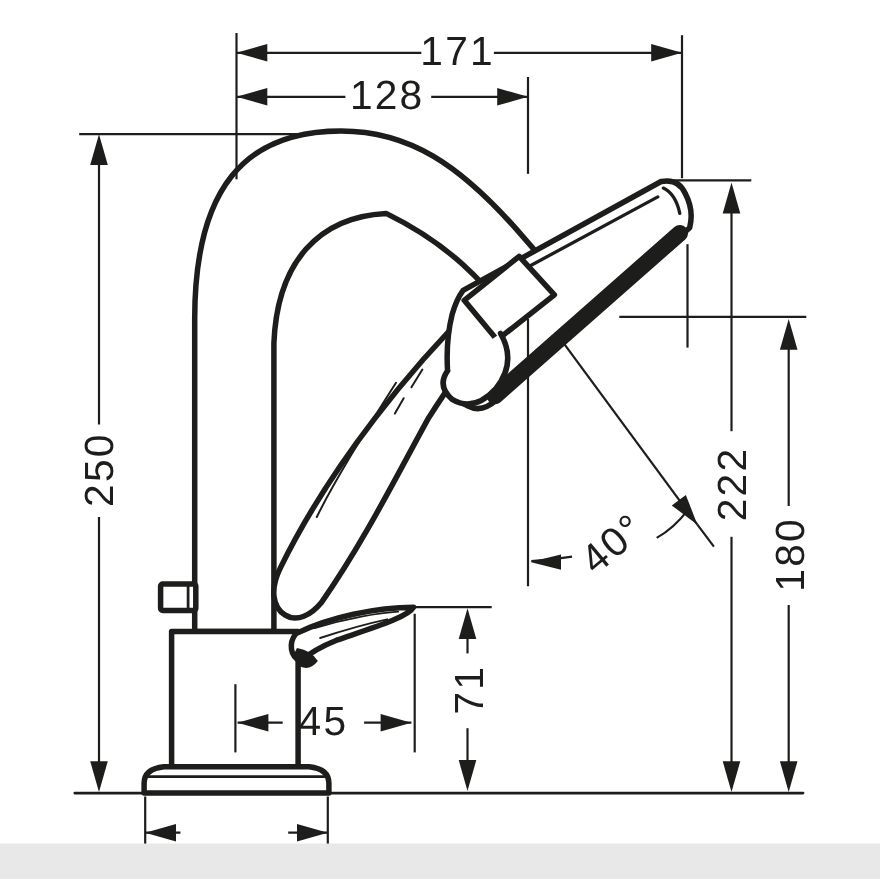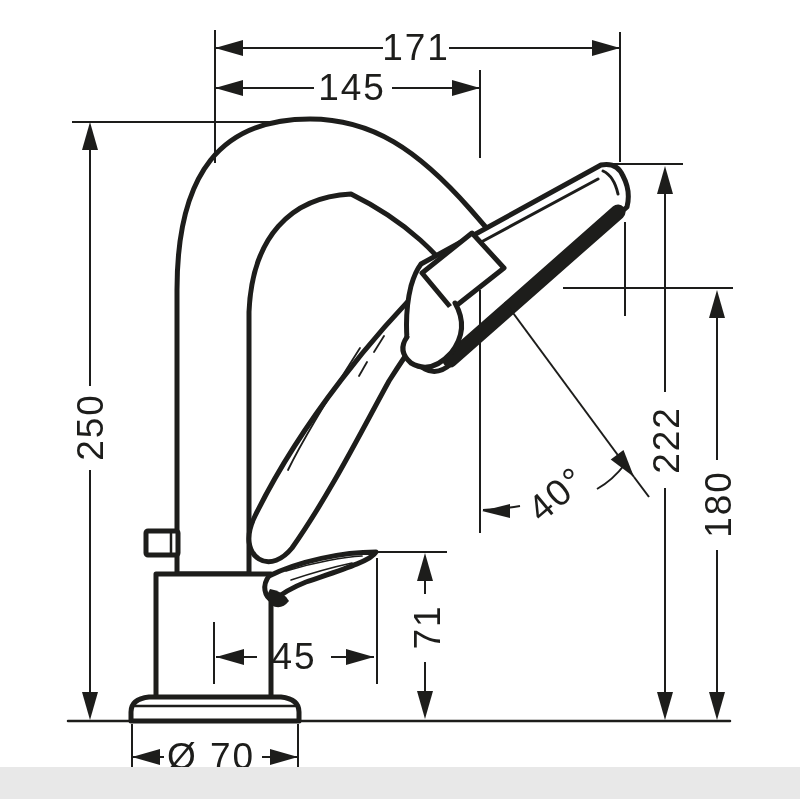--- a/index.html
+++ b/index.html
@@ -175,29 +175,28 @@
         <line class="dim" x1="132" y1="757" x2="164" y2="757"></line>
         <line class="dim" x1="262" y1="757" x2="298" y2="757"></line>
         <path class="arr" d="M 132,757 L 160,749 L 160,765 Z"></path>
         <path class="arr" d="M 298,757 L 270,749 L 270,765 Z"></path>
       </g>
     </g>
   </svg>
 
   <div class="dim-label" style="left:416px;top:47px;">171</div>
 
-  <div class="dim-label" style="left:352px;top:87px;">145</div>
+  <div class="dim-label" style="left:352px;top:87px;">128</div>
 
   <div class="dim-label rot90" style="left:90px;top:427px;">250</div>
 
   <div class="dim-label rot90" style="left:666px;top:440px;">222</div>
 
   <div class="dim-label rot90" style="left:718px;top:504px;">180</div>
 
   <div class="dim-label rot40" style="left:557px;top:494px;">40°</div>
 
   <div class="dim-label rot90" style="left:427px;top:627px;">71</div>
 
   <div class="dim-label" style="left:294px;top:656px;">45</div>
 
-  <div class="dim-label" style="left:211px;top:756px;">Ø 70</div>
 
 </div>
 
 </body></html>

